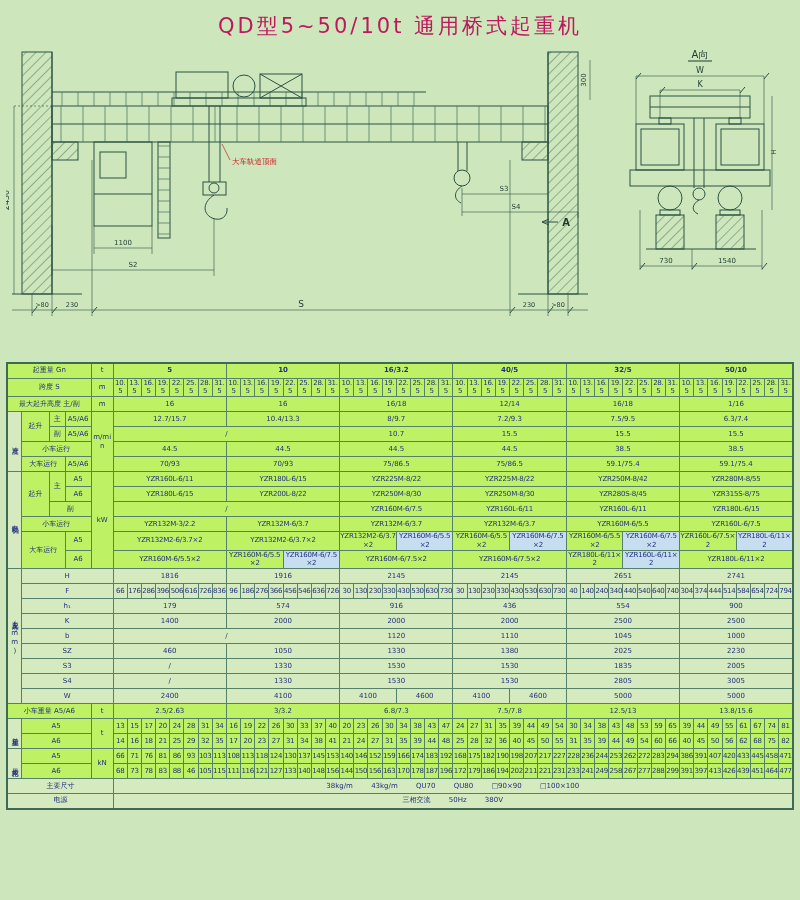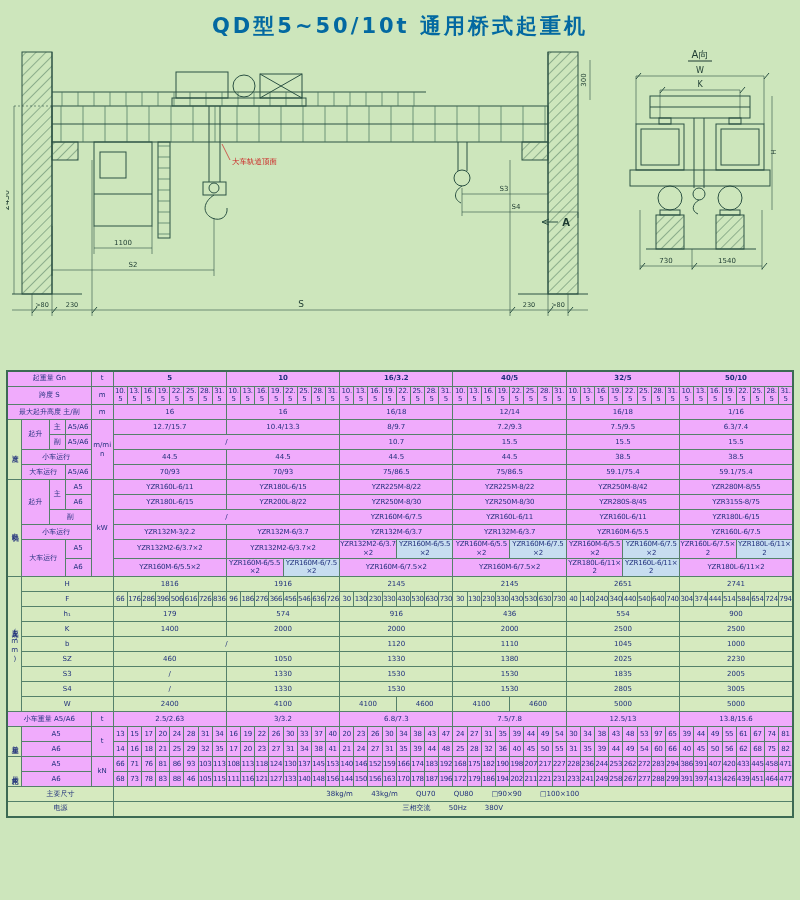--- a/index.html
+++ b/index.html
@@ -1,21 +1,21 @@
 <!DOCTYPE html>
 <html><head>
 <meta charset="utf-8">
 <style>
   *{margin:0;padding:0;box-sizing:border-box}
   html,body{width:800px;height:900px}
   body{background:#cde6bc;font-family:"DejaVu Sans","Liberation Sans",sans-serif;overflow:hidden}
-  .title{color:#0369a1;font-size:21px;font-weight:bold;text-align:center;letter-spacing:3px;padding:12px 0 2px}
+  .title{color:#be185d;font-size:21px;font-weight:normal;text-align:center;letter-spacing:3px;padding:12px 0 2px}
   .draw-wrap{width:788px;margin:0 auto}
   svg text{font-family:"DejaVu Sans","Liberation Sans",sans-serif}
-  table.spec{table-layout:fixed;width:786px;margin:8px auto 0;border-collapse:collapse;background:#f0abfc;border:2px solid #3c6a53}
+  table.spec{table-layout:fixed;width:786px;margin:0 auto 0;border-collapse:collapse;background:#bef264;border:2px solid #3c6a53}
   table.spec td{border:1px solid #55816a;text-align:center;vertical-align:middle;font-size:7px;line-height:1.25;color:#20307c;height:15px;padding:0;overflow:hidden;word-break:break-all}
   td.hd{font-size:9px;font-weight:bold;color:#101c3c}
   td.lab{font-size:7.5px;color:#10253a}
   td.labs{font-size:6.5px;color:#10253a}
   td.u{font-size:6.5px;color:#10253a}
   td.v{writing-mode:vertical-rl;text-orientation:upright;background:#d6eabf;font-size:7.5px;color:#0f2438;letter-spacing:1px}
   td.g{background:#d6eabf}
   td.b{background:#c7ddf0}
   td.xs{font-size:6px;letter-spacing:-0.3px}
   td.mt{font-size:6px;letter-spacing:-0.2px}
@@ -584,21 +584,21 @@
           <td class="xs">39</td>
           <td class="xs">44</td>
           <td class="xs">49</td>
           <td class="xs">54</td>
           <td class="xs">30</td>
           <td class="xs">34</td>
           <td class="xs">38</td>
           <td class="xs">43</td>
           <td class="xs">48</td>
           <td class="xs">53</td>
-          <td class="xs">97</td>
+          <td class="xs">59</td>
           <td class="xs">65</td>
           <td class="xs">39</td>
           <td class="xs">44</td>
           <td class="xs">49</td>
           <td class="xs">55</td>
           <td class="xs">61</td>
           <td class="xs">67</td>
           <td class="xs">74</td>
           <td class="xs">81</td>
         </tr>

